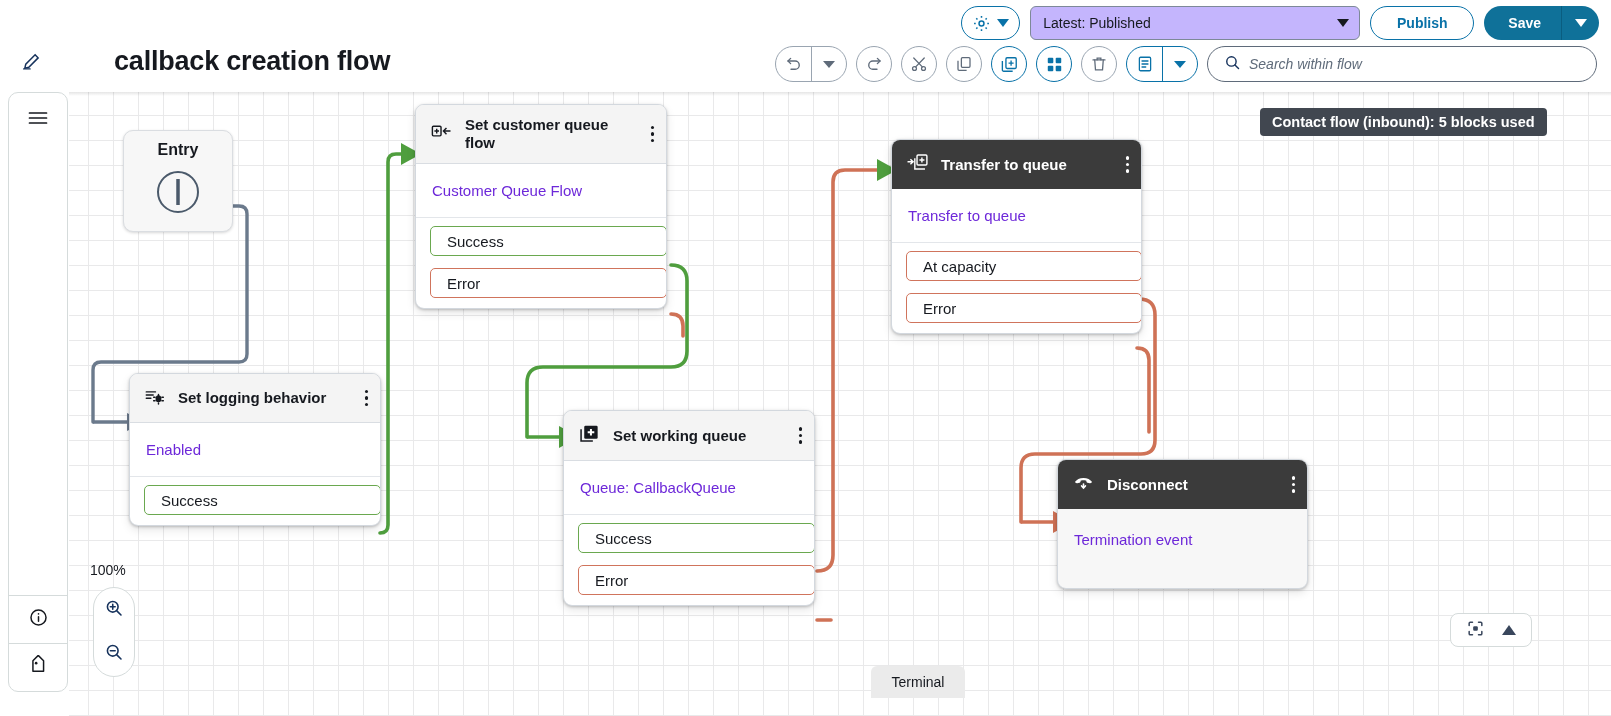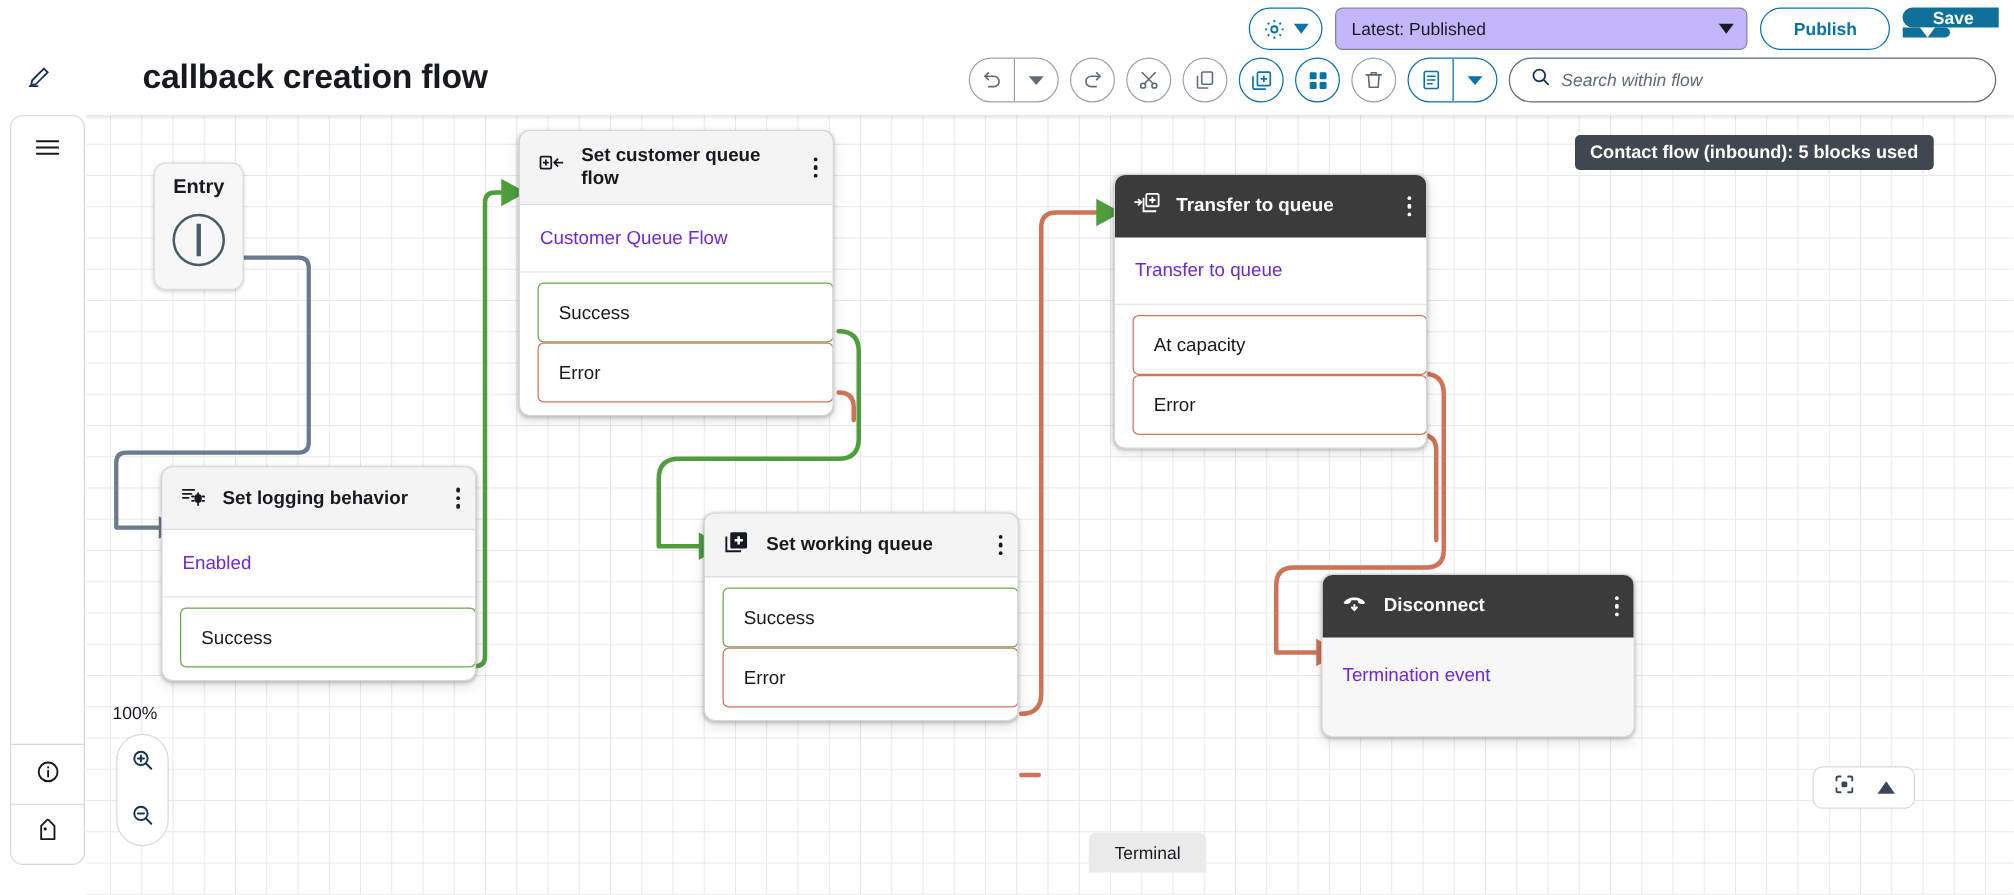--- a/index.html
+++ b/index.html
@@ -30,21 +30,21 @@
   .version-select {
     width: 330px; height: 34px; border: 1px solid #7d8998; border-radius: 6px;
     background: #c4b5fd; display: flex; align-items: center; justify-content: space-between;
     padding: 0 10px 0 12px; font-size: 14px; color: #16191f;
   }
   .btn-publish {
     height: 34px; min-width: 104px; border: 1px solid #0972a8; border-radius: 18px;
     background: #fff; color: #0972a8; font-size: 14px; font-weight: bold;
     display: flex; align-items: center; justify-content: center; padding: 0 16px;
   }
-  .save-group { display: flex; align-items: stretch; height: 34px; flex-direction: column; }
+  .save-group { display: flex; align-items: stretch; height: 34px; }
   .btn-save {
     background: #0f7199; color: #fff; font-size: 14px; font-weight: bold;
     border-radius: 18px 0 0 18px; padding: 0 20px 0 24px;
     display: flex; align-items: center; justify-content: center;
   }
   .btn-save-caret {
     background: #0f7199; color: #fff; width: 38px;
     border-radius: 0 18px 18px 0; border-left: 1px solid #0a5d80;
     display: flex; align-items: center; justify-content: center;
   }
@@ -152,31 +152,31 @@
   .node-title { font-size: 15px; font-weight: bold; line-height: 1.2; flex: 1; }
   .kebab { display: flex; flex-direction: column; gap: 3px; align-items: center; padding-left: 6px; }
   .kebab i { width: 3.5px; height: 3.5px; border-radius: 50%; background: currentColor; display: block; }
   .node-body {
     padding: 18px 16px; font-size: 15px; color: #6d28d9;
     border-bottom: 1px solid #e3e6ea;
   }
   .node-body.plain { border-bottom: none; }
   .node-ports { padding: 8px 0 10px 0; }
   .port {
-    height: 48px; margin: 0 0 0 0; display: flex; align-items: center;
+    height: 30px; margin: 0 0 12px 0; display: flex; align-items: center;
     font-size: 15px; color: #16191f; padding-left: 16px;
     border: 1px solid #6aa84f; border-radius: 5px;
     background: #fff;
     margin-left: 14px; margin-right: -1px;
   }
   .port.err { border-color: #d0745c; }
   .port:last-child { margin-bottom: 0; }
 
   .entry-node {
-    position: absolute; width: 72px; height: 102px; border-radius: 10px;
+    position: absolute; width: 110px; height: 102px; border-radius: 10px;
     background: #f7f7f7; border: 1px solid #dadde1;
     box-shadow: 0 1px 3px rgba(0,0,0,0.16);
     display: flex; flex-direction: column; align-items: center; padding-top: 10px;
   }
   .entry-label { font-size: 16px; font-weight: bold; color: #16191f; }
 
   
   .zoom-label {
     position: absolute; left: 21px; top: 470px; font-size: 14px; color: #16191f;
   }
@@ -456,20 +456,21 @@
             <path d="M13.5 7.3v6.9M10.1 10.7h6.9" stroke="#ffffff" stroke-width="2.1"></path>
           </svg>
         </span>
         <div class="node-title">Set working queue</div>
         <div class="kebab">
             <i></i>
             <i></i>
             <i></i>
           </div>
       </div>
+      <div class="node-body">Queue: CallbackQueue</div>
       <div class="node-ports">
         <div class="port">Success</div>
         <div class="port err">Error</div>
       </div>
     </div>
 
     <div class="node" style="left:822px; top:47px; width:251px;">
       <div class="node-head dark">
         <span>
           <svg width="23" height="23" viewBox="0 0 24 24" fill="none" stroke="#ffffff" stroke-width="1.5">

